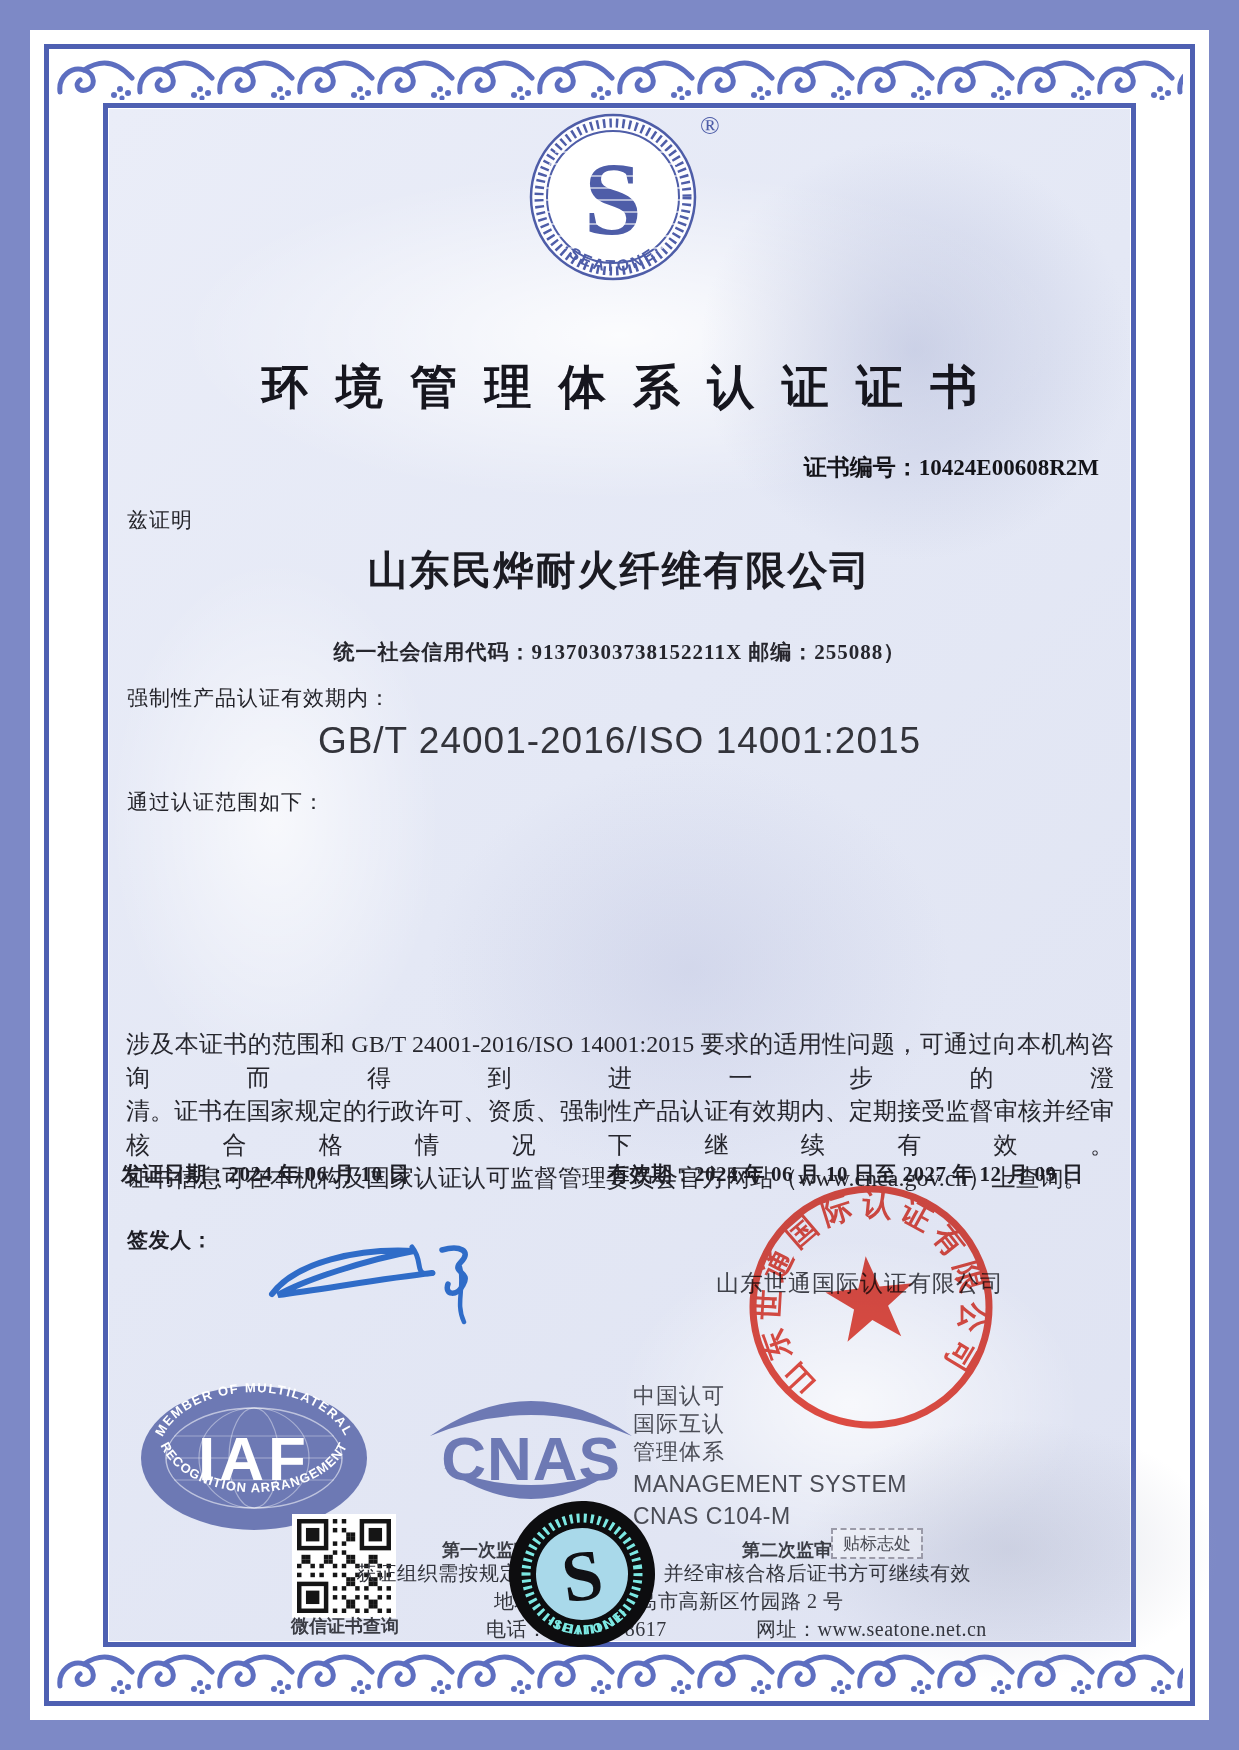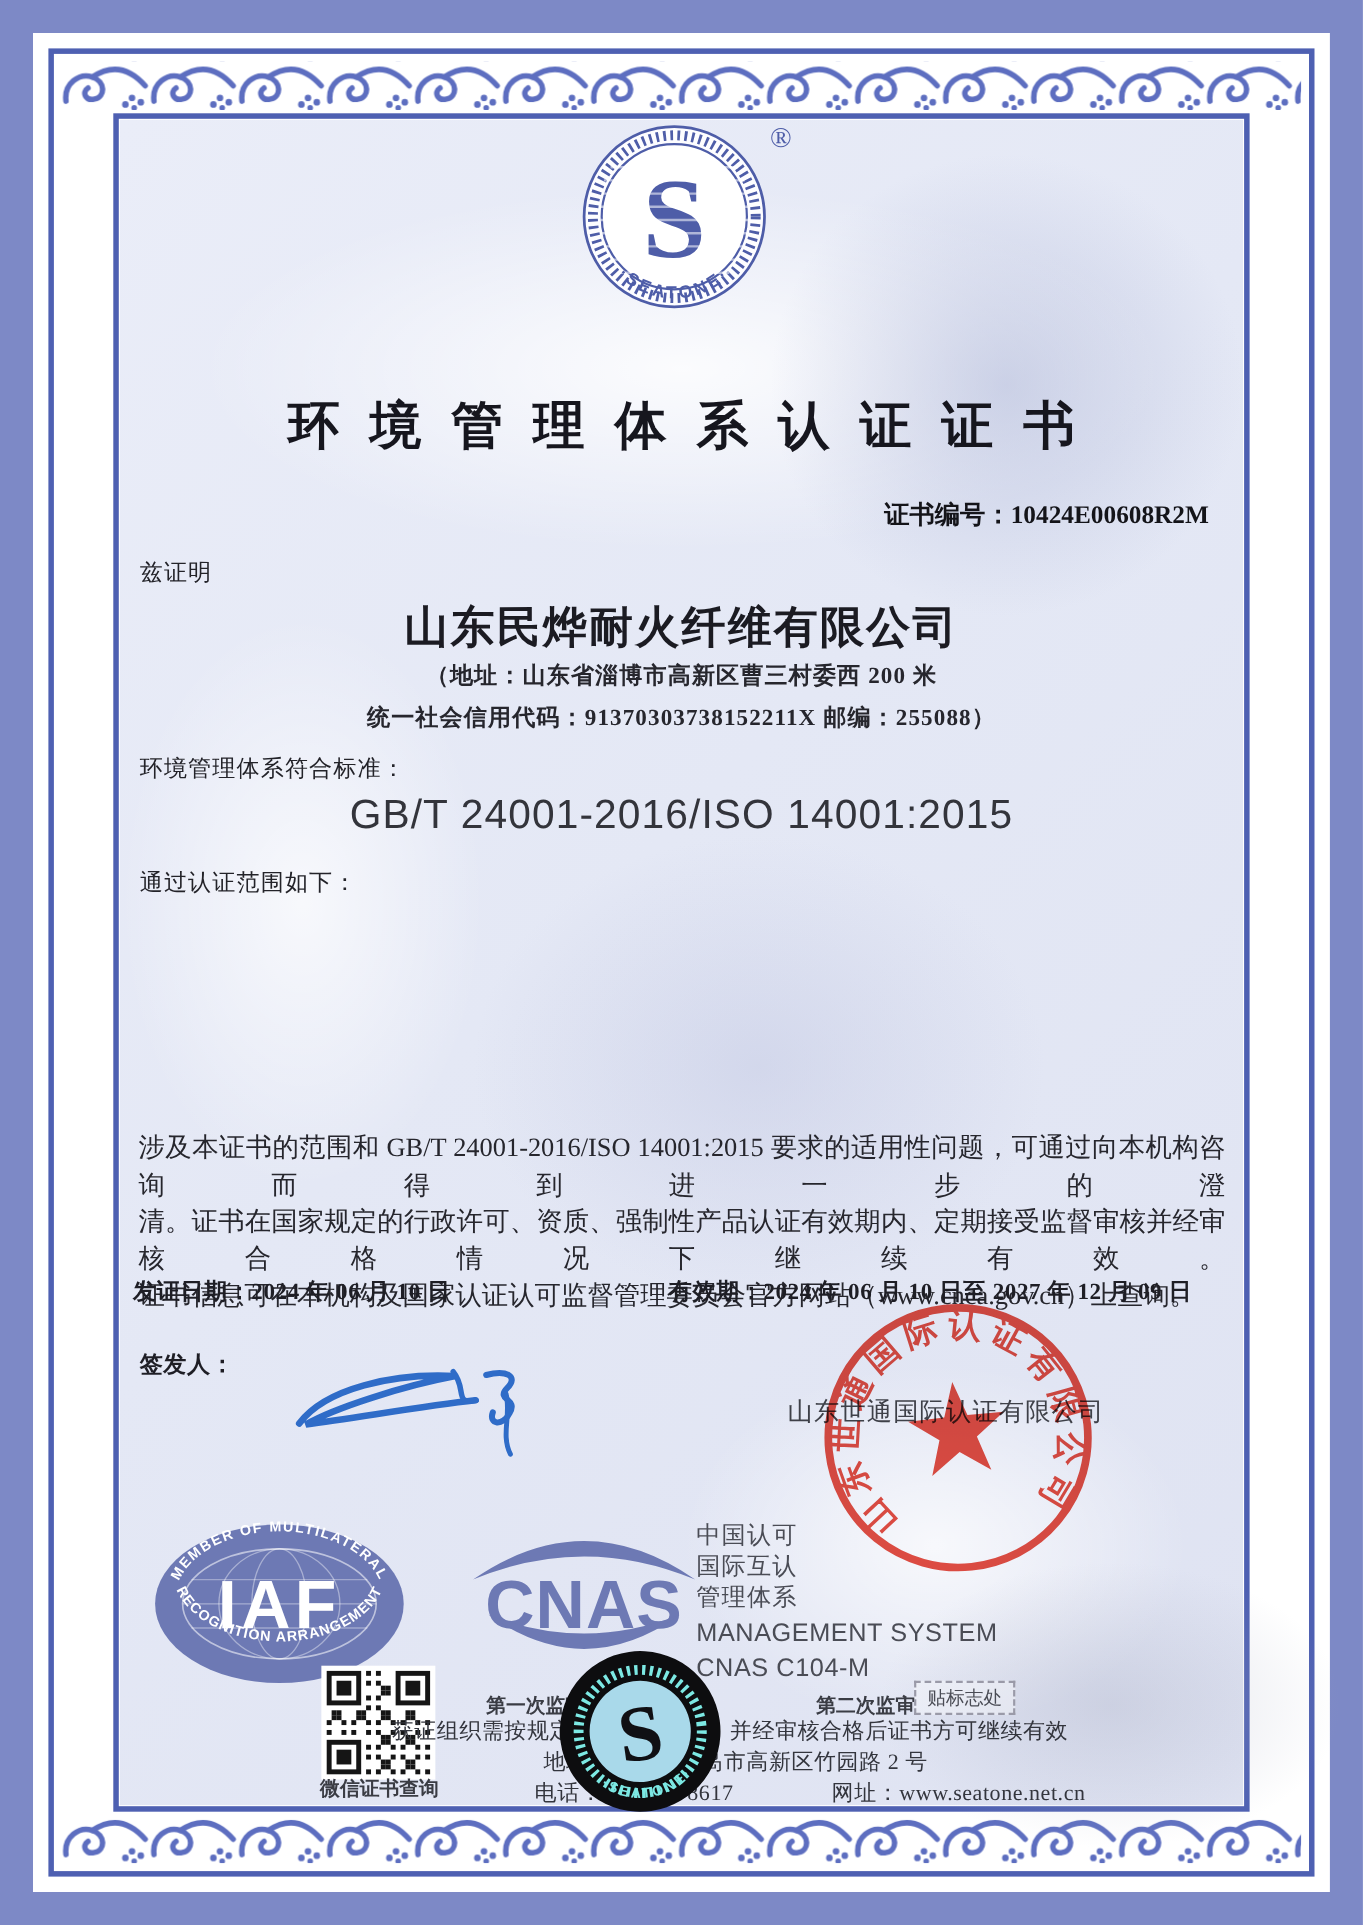--- a/index.html
+++ b/index.html
@@ -125,23 +125,22 @@
     <text x="190" y="30" text-anchor="middle" font-size="26" font-family="Liberation Serif, serif" fill="#4e5da8">®</text>
   </svg>
 
   <div class="t-title">环境管理体系认证证书</div>
   <div class="t-certno">
     <span>证书编号：</span><span>10424E00608R2M</span>
   </div>
 
   <div class="t-label" style="left:127px;top:506px;">兹证明</div>
   <div class="t-company">山东民烨耐火纤维有限公司</div>
-  <div class="t-addr" style="top:600px;">（地址：山东省淄博市高新区曹三村委西 200 米</div>
   <div class="t-addr" style="top:638px;">统一社会信用代码：91370303738152211X 邮编：255088）</div>
-  <div class="t-label" style="left:127px;top:684px;">环境管理体系符合标准：</div>
+  <div class="t-label" style="left:127px;top:684px;">强制性产品认证有效期内：</div>
   <div class="t-standard">GB/T 24001-2016/ISO 14001:2015</div>
   <div class="t-label" style="left:127px;top:788px;">通过认证范围如下：</div>
 
 
   <div class="notes">
     <div class="j">涉及本证书的范围和 GB/T 24001-2016/ISO 14001:2015 要求的适用性问题，可通过向本机构咨询而得到进一步的澄</div>
     <div class="j">清。证书在国家规定的行政许可、资质、强制性产品认证有效期内、定期接受监督审核并经审核合格情况下继续有效。</div>
     <div>证书信息可在本机构及国家认证认可监督管理委员会官方网站（www.cnca.gov.cn）上查询。</div>
   </div>
 

